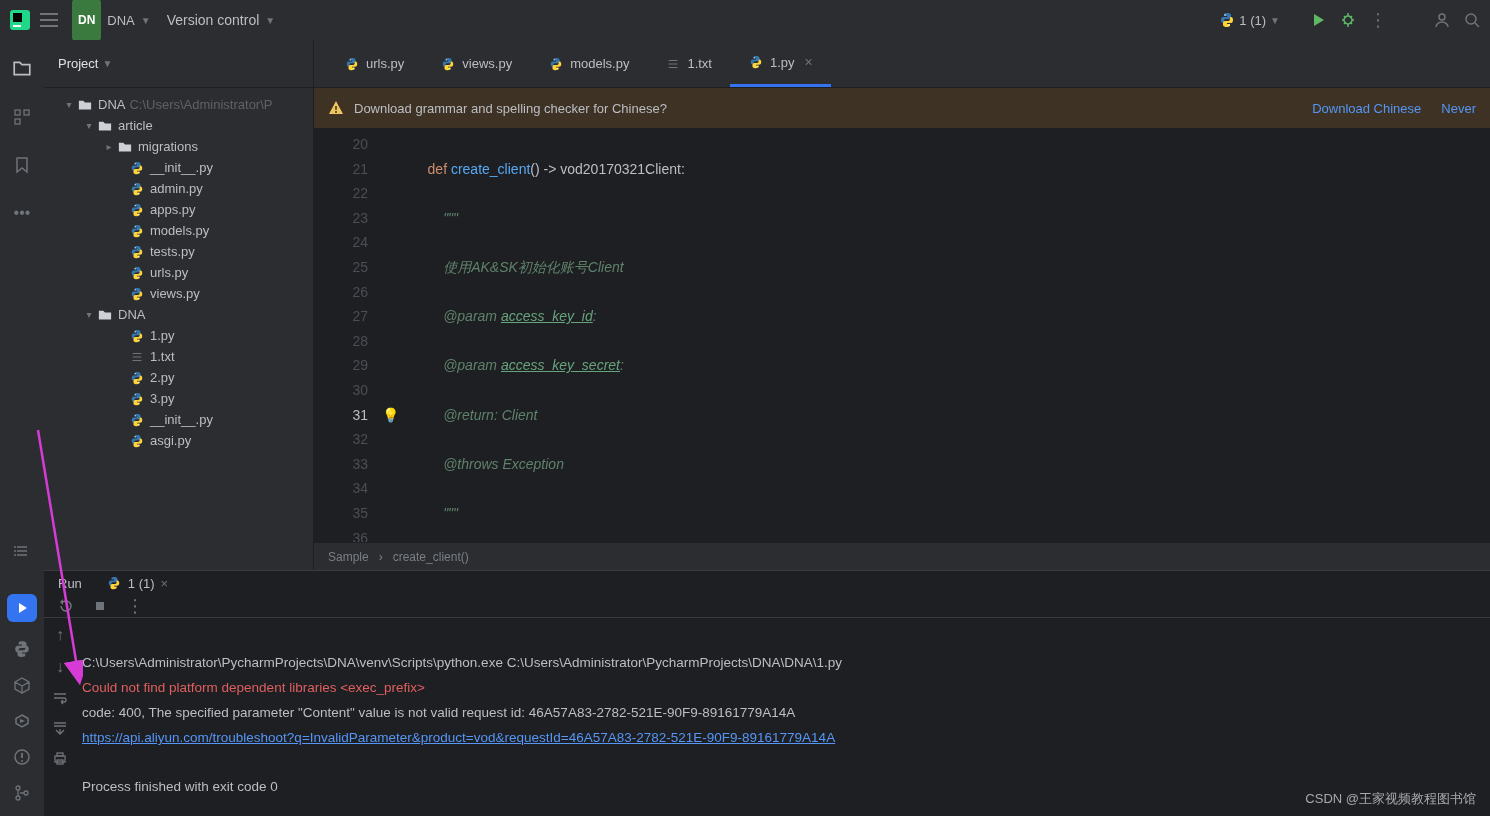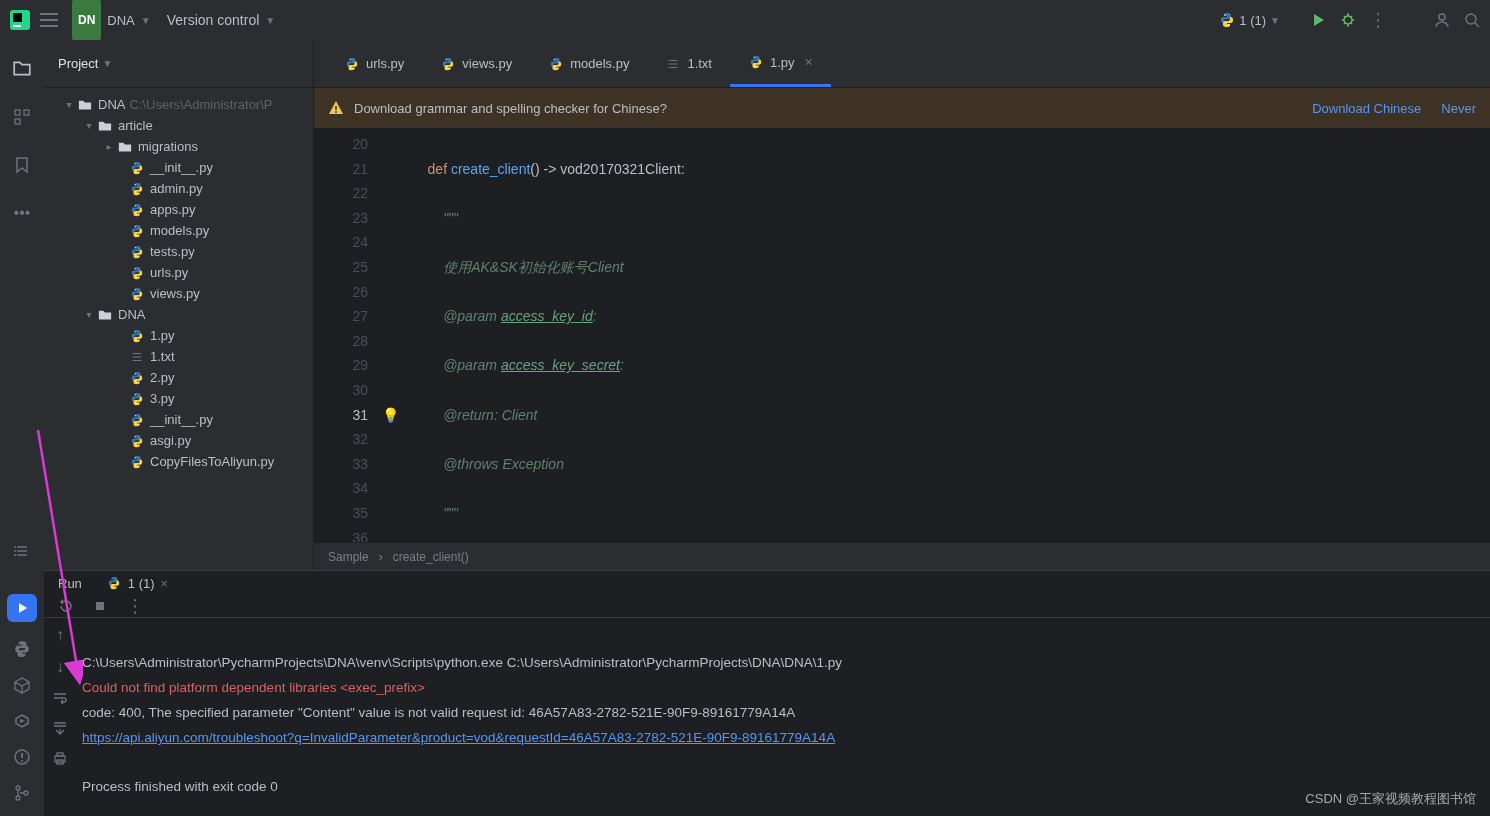--- a/index.html
+++ b/index.html
@@ -393,32 +393,20 @@
                 <span class="tr-chev"></span>
                 <span class="tr-icon">
                   <svg viewBox="0 0 16 16" width="14" height="14">
                     <path fill="#3776ab" d="M8 1c-3 0-3 1.5-3 1.5V4h3v1H4S2 5 2 8s2 3 2 3h1V9s0-2 2-2h3s2 0 2-2V3s0-2-4-2z"></path>
                     <circle cx="6" cy="3" r=".6" fill="#fff"></circle>
                     <path fill="#ffd43b" d="M8 15c3 0 3-1.5 3-1.5V12H8v-1h4s2 0 2-3-2-3-2-3h-1v2s0 2-2 2H6s-2 0-2 2v2s0 2 4 2z"></path>
                     <circle cx="10" cy="13" r=".6" fill="#fff"></circle>
                   </svg>
                 </span>
                 <span class="tr-label">asgi.py</span>
-              </div>
-              <div class="tree-item ind4">
-                <span class="tr-chev"></span>
-                <span class="tr-icon">
-                  <svg viewBox="0 0 16 16" width="14" height="14">
-                    <path fill="#3776ab" d="M8 1c-3 0-3 1.5-3 1.5V4h3v1H4S2 5 2 8s2 3 2 3h1V9s0-2 2-2h3s2 0 2-2V3s0-2-4-2z"></path>
-                    <circle cx="6" cy="3" r=".6" fill="#fff"></circle>
-                    <path fill="#ffd43b" d="M8 15c3 0 3-1.5 3-1.5V12H8v-1h4s2 0 2-3-2-3-2-3h-1v2s0 2-2 2H6s-2 0-2 2v2s0 2 4 2z"></path>
-                    <circle cx="10" cy="13" r=".6" fill="#fff"></circle>
-                  </svg>
-                </span>
-                <span class="tr-label">CopyFilesToAliyun.py</span>
               </div>
             </div>
         </div>
       </div>
 
       <div class="main">
         <div class="tabs" id="tabs">
             <div class="tab">
               <span class="icn">
                 <svg viewBox="0 0 16 16" width="14" height="14">

